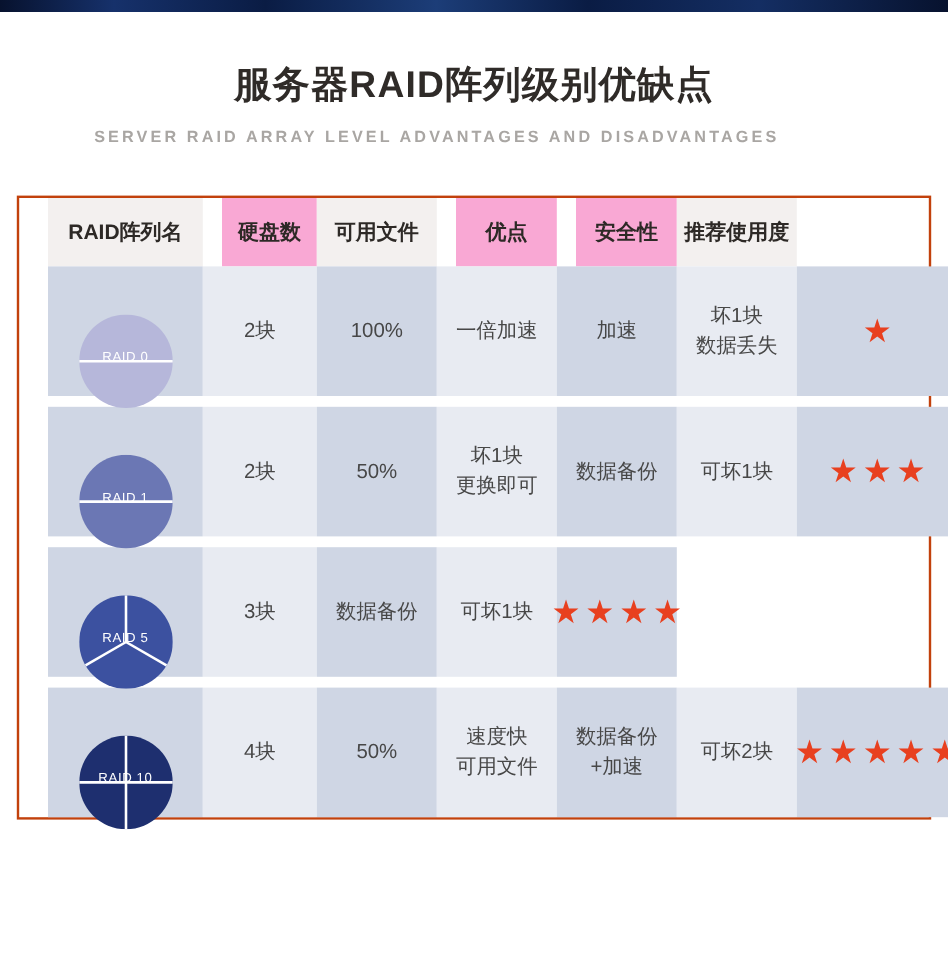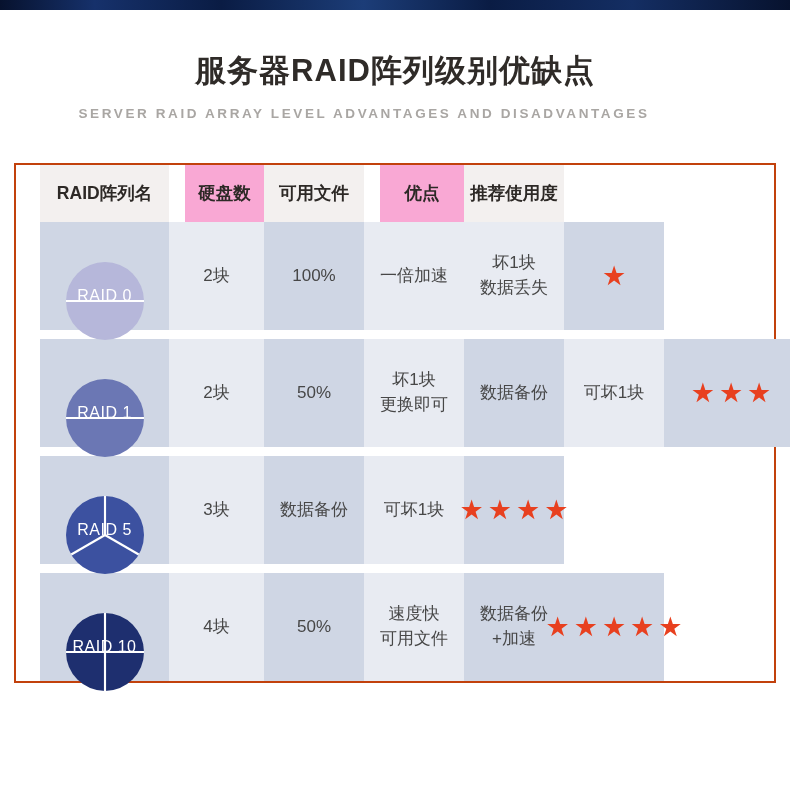--- a/index.html
+++ b/index.html
@@ -37,21 +37,21 @@
   .head .cell{font-size:17.5px;font-weight:bold;color:#2d2926;}
   .head .odd{background:#f3f0ef;}
   .head .even{background:#f9a8d4;margin-left:16px;}
   .body .odd{background:#cfd6e4;}
   .body .even{background:#e8ebf2;}
   .body .cell{font-size:17px;color:#474747;}
   .disk-icon{position:relative;width:78px;height:78px;margin:0 auto;}
   .disk-icon svg{display:block;width:78px;height:78px;}
   .disk-label{
     position:absolute;left:0;right:0;bottom:8px;text-align:center;
-    color:#ffffff;font-size:16px;letter-spacing:0.5px;
+    color:#ffffff;font-size:11px;letter-spacing:0.5px;
   }
   .stars{
     font-size:27px;color:#e8401f;letter-spacing:4px;line-height:1;
     white-space:nowrap;text-indent:4px;
   }
 </style>
 </head>
 <body>
 
 <div class="topbar"></div>
@@ -59,36 +59,38 @@
 <div class="title">服务器RAID阵列级别优缺点</div>
 <div class="subtitle">SERVER RAID ARRAY LEVEL ADVANTAGES AND DISADVANTAGES</div>
 
 <div class="raid-table">
 
   <div class="trow head">
     <div class="cell odd">RAID阵列名</div>
     <div class="cell even">硬盘数</div>
     <div class="cell odd">可用文件</div>
     <div class="cell even">优点</div>
+    <div class="cell even">安全性</div>
     <div class="cell odd">推荐使用度</div>
   </div>
 
   <div class="trow body">
     <div class="cell odd">
       <div class="disk-icon">
         <svg viewBox="0 0 80 80">
           <circle cx="40" cy="40" r="40" fill="#b6b7da"></circle>
           <line x1="0" y1="40" x2="80" y2="40" stroke="#ffffff" stroke-width="2.2"></line>
         </svg>
         <span class="disk-label">RAID 0</span>
       </div>
     </div>
     <div class="cell even">2块</div>
     <div class="cell odd">100%</div>
     <div class="cell even">一倍加速</div>
+    <div class="cell odd">加速</div>
     <div class="cell even">坏1块
 数据丢失</div>
     <div class="cell odd"><span class="stars">★</span></div>
   </div>
 
   <div class="trow body">
     <div class="cell odd">
       <div class="disk-icon">
         <svg viewBox="0 0 80 80">
           <circle cx="40" cy="40" r="40" fill="#6b77b4"></circle>
@@ -134,16 +136,17 @@
         </svg>
         <span class="disk-label">RAID 10</span>
       </div>
     </div>
     <div class="cell even">4块</div>
     <div class="cell odd">50%</div>
     <div class="cell even">速度快
 可用文件</div>
     <div class="cell odd">数据备份
 +加速</div>
+    <div class="cell even">可坏2块</div>
     <div class="cell odd"><span class="stars">★★★★★</span></div>
   </div>
 
 </div>
 
 </body></html>

